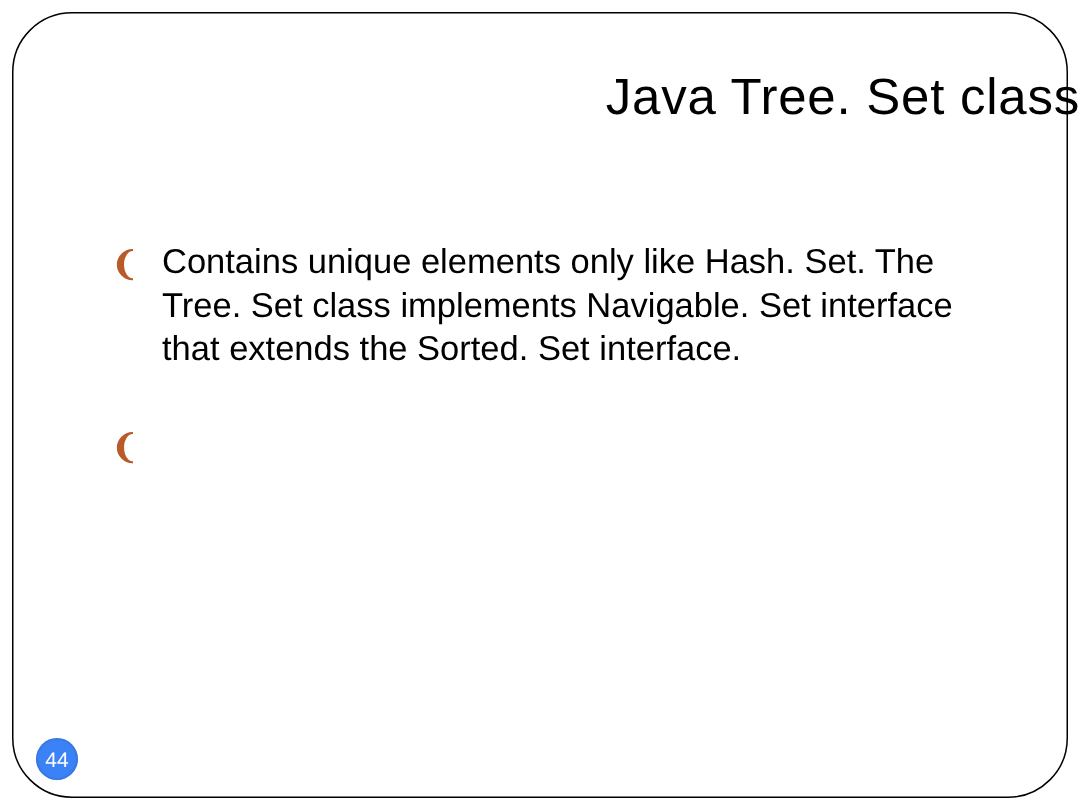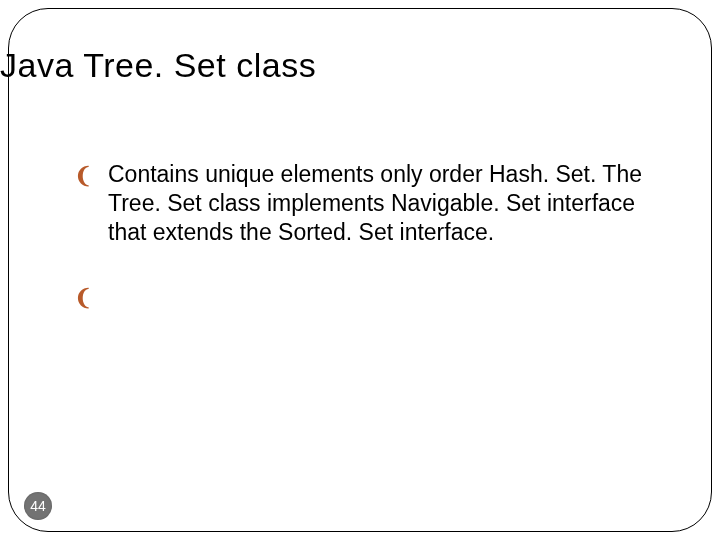--- a/index.html
+++ b/index.html
@@ -26,21 +26,21 @@
     bottom: 8px;
     border: 1.5px solid #000;
     border-radius: 40px;
     box-sizing: border-box;
   }
   .title {
     position: absolute;
     top: 46px;
     left: 0;
     right: 0;
-    text-align: left;
+    text-align: right;
     font-size: 34px;
     font-weight: 400;
     letter-spacing: 0.5px;
   }
   .body {
     position: absolute;
     top: 160px;
     left: 74px;
     right: 60px;
     font-size: 23px;
@@ -59,41 +59,41 @@
     font-size: 22px;
     color: #b85a2a;
     font-weight: bold;
   }
   .page-num {
     position: absolute;
     left: 24px;
     bottom: 20px;
     width: 28px;
     height: 28px;
-    background: #737373;
+    background: #3b82f6;
     color: #fff;
     border-radius: 50%;
     font-size: 14px;
     line-height: 28px;
     text-align: center;
     box-shadow: inset 0 0 2px rgba(0,0,0,0.3);
   }
 </style>
 </head>
 <body>
 
 <div class="slide">
   <div class="frame"></div>
 
   <div class="title">Java Tree. Set class</div>
 
   <div class="body">
     <div class="bullet">
       <span class="glyph">❨</span>
-      <span>Contains unique elements only order Hash. Set. The Tree. Set class implements Navigable. Set interface that extends the Sorted. Set interface.</span>
+      <span>Contains unique elements only like Hash. Set. The Tree. Set class implements Navigable. Set interface that extends the Sorted. Set interface.</span>
     </div>
     <div class="bullet">
       <span class="glyph">❨</span>
     </div>
   </div>
 
   <div class="page-num">44</div>
 </div>
 
 </body></html>

